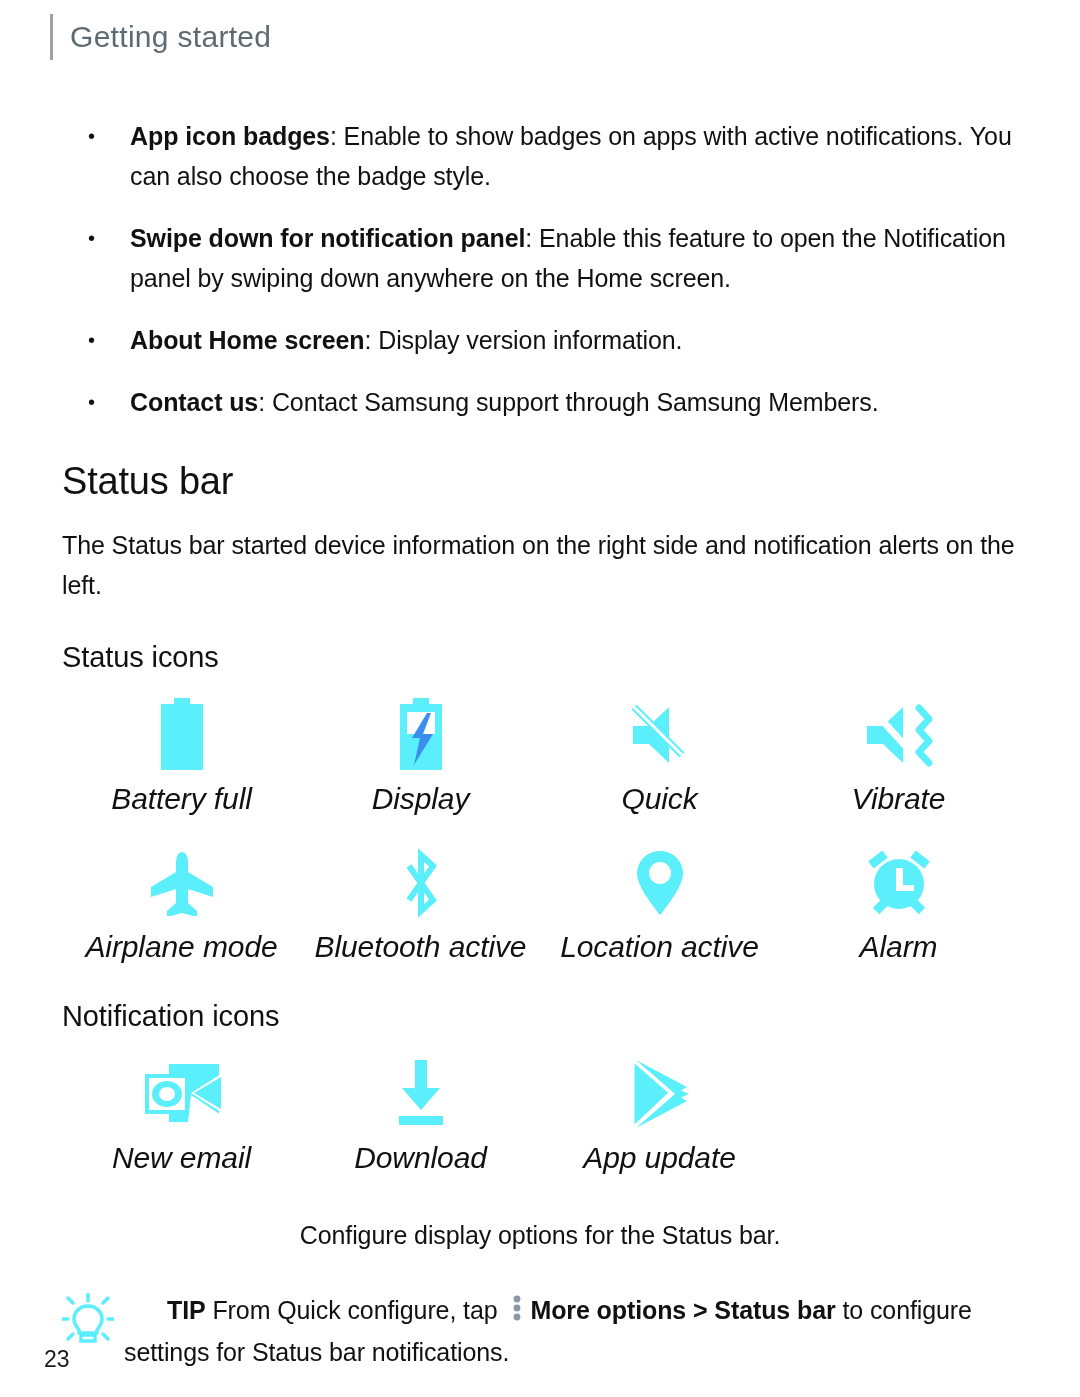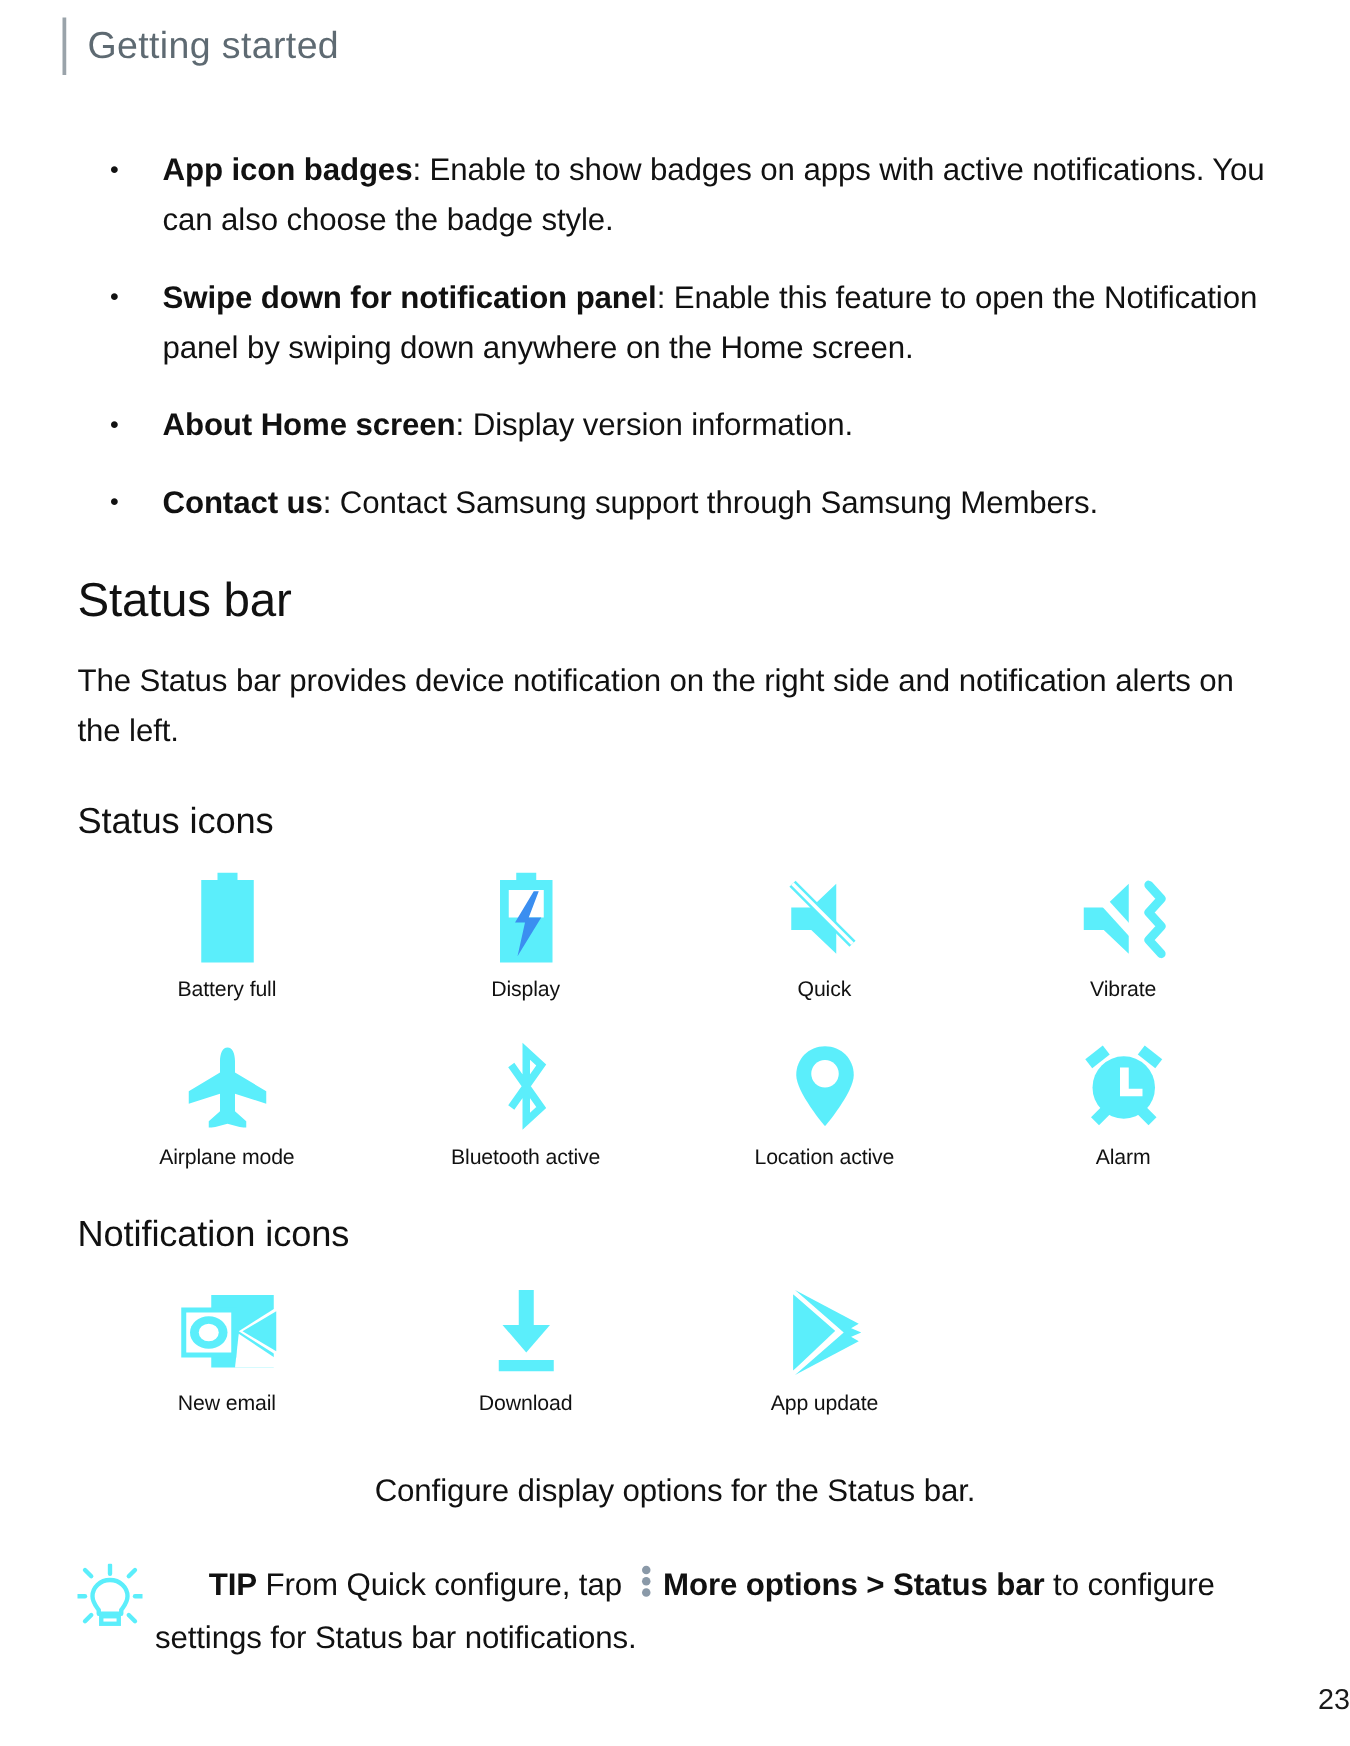--- a/index.html
+++ b/index.html
@@ -112,24 +112,25 @@
   }
   .icon-art {
     height: 78px;
     width: 90px;
     display: flex;
     align-items: center;
     justify-content: center;
   }
   .icon-label {
     margin-top: 8px;
-    font-size: 17px;
+    font-size: 30px;
     color: #111111;
     letter-spacing: -0.1px;
     white-space: nowrap;
+    font-style: italic;
   }
   .grid-row-gap { height: 18px; }
 
   
   .tip-block {
     position: relative;
     margin-top: 34px;
     padding-left: 62px;
     font-size: 25px;
     line-height: 42px;
@@ -156,21 +157,21 @@
     height: 26px;
     margin: 0 5px;
   }
 
   
   .page-number {
     position: absolute;
     left: 0;
     right: 0;
     top: 1346px;
-    text-align: right;
+    text-align: left;
     font-size: 23px;
     color: #1a1a1a;
     padding-left: 44px;
   }
 </style>
 </head>
 <body>
 
 <div class="page-header">
   <div class="header-rule"></div>
@@ -188,21 +189,21 @@
     </li>
     <li class="bullet-item">
       <b>About Home screen</b><span>:</span><span> Display version information.</span>
     </li>
     <li class="bullet-item">
       <b>Contact us</b><span>:</span><span> Contact Samsung support through Samsung Members.</span>
     </li>
   </ul>
 
   <h1 class="h1">Status bar</h1>
-  <p class="body-text">The Status bar provides device notification on the right side and notification alerts on the left.</p>
+  <p class="body-text">The Status bar started device information on the right side and notification alerts on the left.</p>
 
   <h2 class="h2">Status icons</h2>
 
   <div class="icon-grid">
 
     <div class="icon-cell">
       <div class="icon-art">
         <svg width="54" height="74" viewBox="0 0 54 74">
           <rect x="19" y="0" width="16" height="8" fill="#5BEEFB"></rect>
           <rect x="6" y="6" width="42" height="66" fill="#5BEEFB"></rect>

